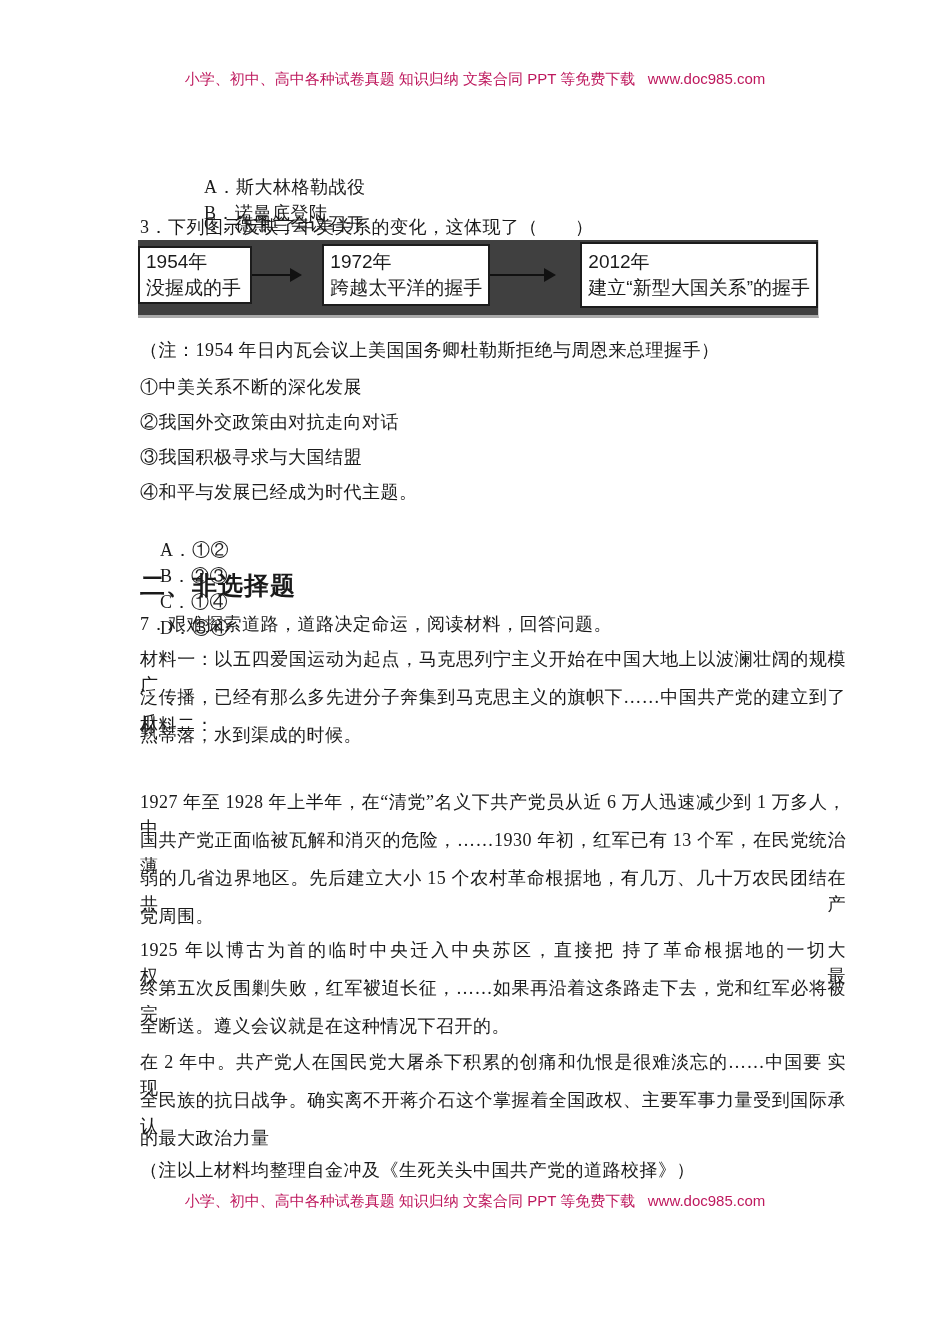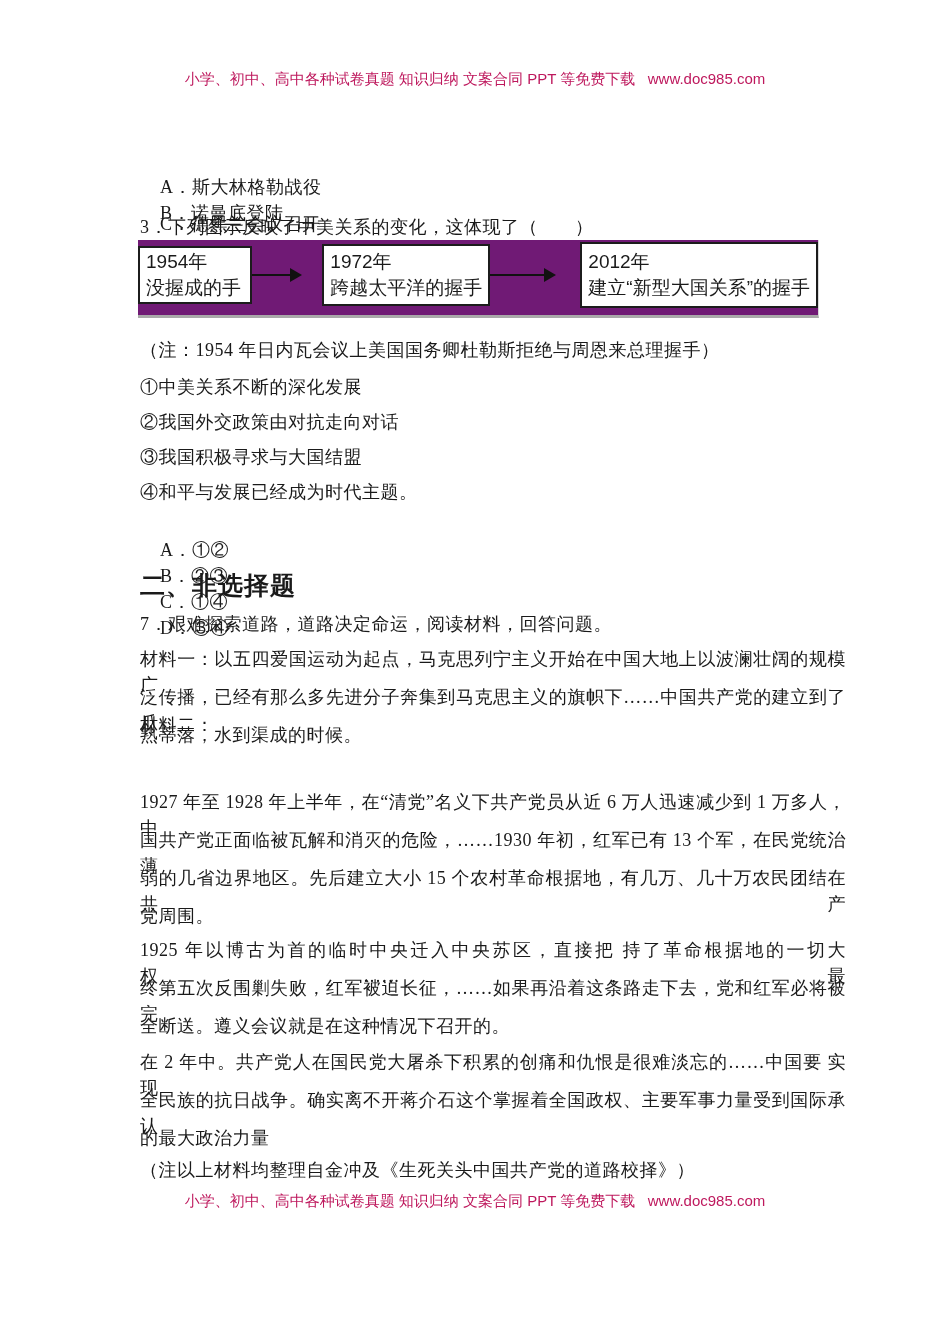--- a/index.html
+++ b/index.html
@@ -30,42 +30,42 @@
     width: 706px;
     font-size: 18px;
     line-height: 26px;
     letter-spacing: 0.5px;
     white-space: pre-wrap;
   }
   .fill {
     text-align: justify;
     text-align-last: justify;
   }
-  .opt { display: inline-block; margin-right: 28px; }
+  .opt { display: inline-block; margin-right: 28px; margin-left: 44px; }
   .opt:last-child { margin-right: 0; }
   .choice { display: inline-block; margin-right: 16px; }
   .heading {
     font-weight: 700;
     font-size: 25px;
     font-family: Liberation Mono, monospace;
     letter-spacing: 1px;
   }
   
   .diagram {
     position: absolute;
     left: 138px;
     top: 240px;
     width: 680px;
     height: 70px;
     display: flex;
     align-items: center;
     padding-bottom: 5px;
     border-bottom: 3px solid #a9a9a9;
     border-right: 1px solid #d9d9d9;
-    background: #701a75;
+    background: #404040;
   }
   .dbox {
     border: 2px solid #1c1c1c;
     background: #ffffff;
     font-family: "Liberation Sans", "DejaVu Sans", sans-serif;
     font-weight: 500;
     font-size: 19px;
     line-height: 26px;
     padding: 2px 6px;
     box-sizing: border-box;

